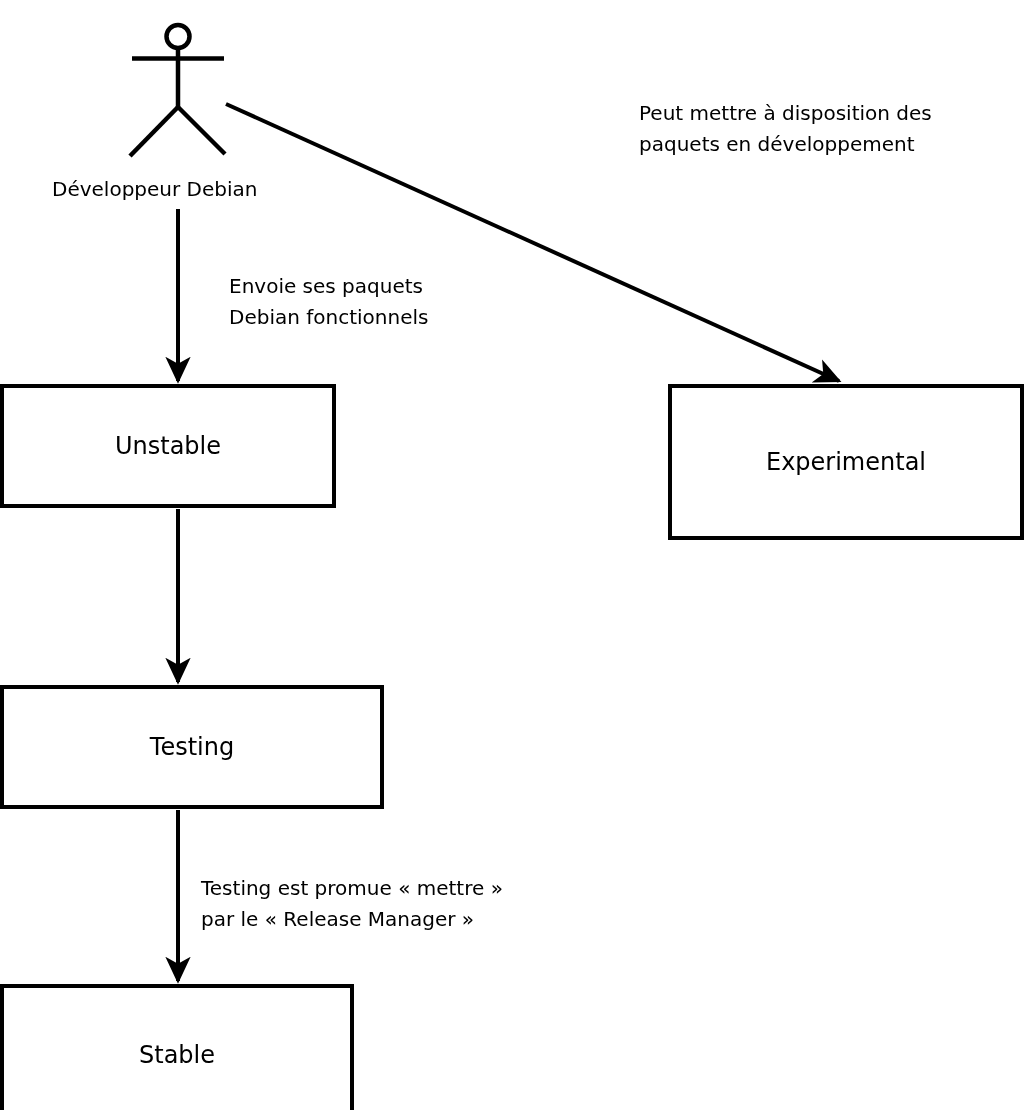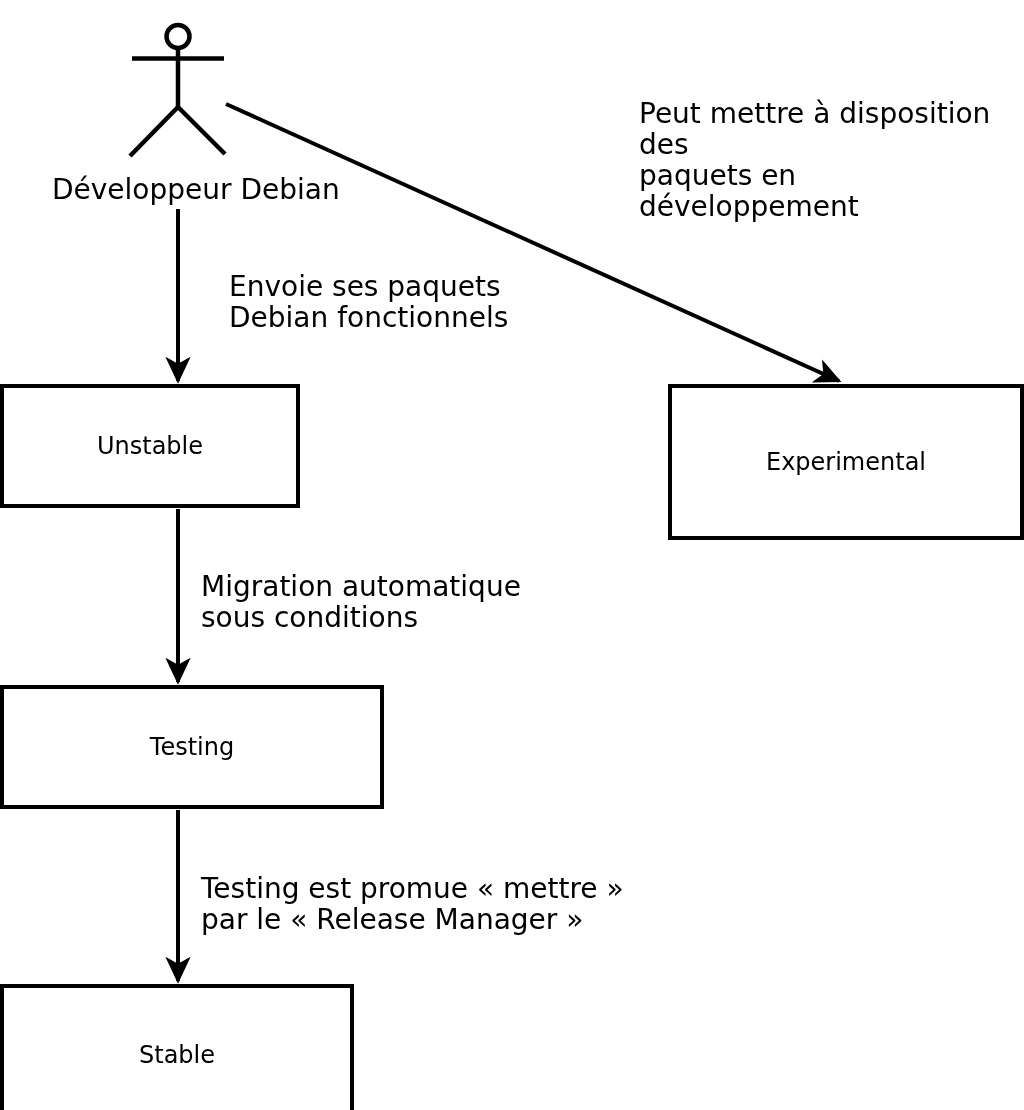--- a/index.html
+++ b/index.html
@@ -27,27 +27,27 @@
     position: absolute;
     box-sizing: border-box;
     border: 4px solid #000000;
     background: #ffffff;
     display: flex;
     align-items: center;
     justify-content: center;
     font-size: 24px;
     line-height: 1.2;
   }
-  .box-unstable     { left: 0px;   top: 384px; width: 300px; height: 124px; }
+  .box-unstable     { left: 0px;   top: 384px; width: 336px; height: 124px; }
   .box-experimental { left: 668px; top: 384px; width: 356px; height: 156px; }
   .box-testing      { left: 0px;   top: 685px; width: 384px; height: 124px; }
   .box-stable       { left: 0px;   top: 984px; width: 354px; height: 142px; }
   .lbl {
     position: absolute;
-    font-size: 28px;
+    font-size: 20px;
     line-height: 31px;
     white-space: pre-line;
   }
   .lbl-actor            { left: 52px;  top: 174px; }
   .lbl-edge-unstable    { left: 201px; top: 271px; margin-left: 28px; }
   .lbl-edge-experimental{ left: 639px; top: 98px;  }
   .lbl-edge-testing     { left: 201px; top: 571px; }
   .lbl-edge-stable      { left: 201px; top: 873px; }
   svg line, svg circle {
     stroke: #000000;
@@ -91,18 +91,16 @@
   </div>
   <div class="box box-stable">
     <span>Stable</span>
   </div>
 
   <div class="lbl lbl-actor">Développeur Debian</div>
   <div class="lbl lbl-edge-unstable">Envoie ses paquets
 Debian fonctionnels</div>
   <div class="lbl lbl-edge-experimental">Peut mettre à disposition des
 paquets en développement</div>
-  <div class="lbl lbl-edge-testing">Migration automatique
-sous conditions</div>
   <div class="lbl lbl-edge-stable">Testing est promue « mettre »
 par le « Release Manager »</div>
 
 </div>
 
 </body></html>

